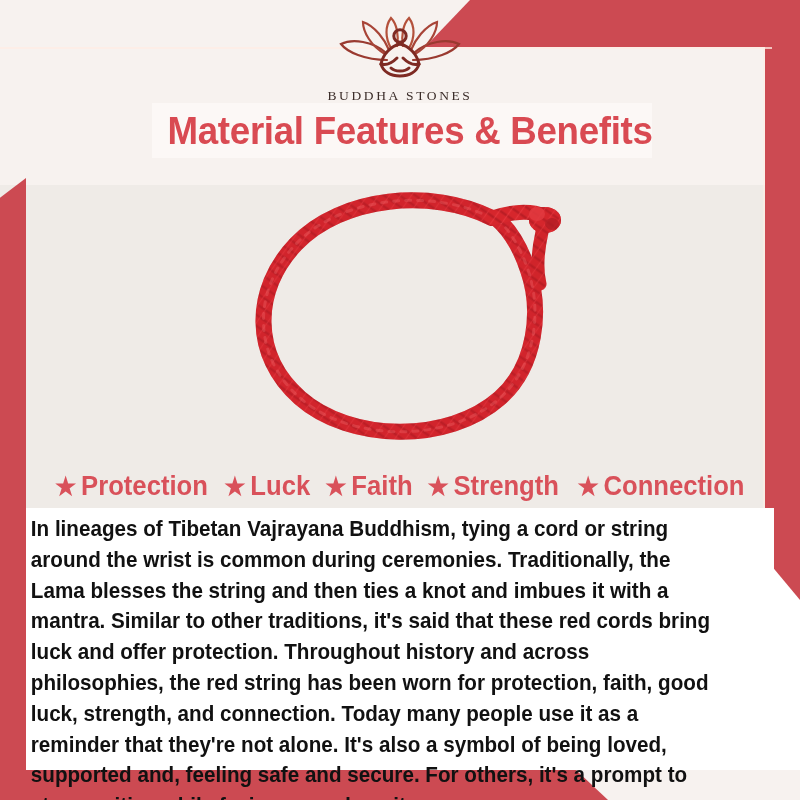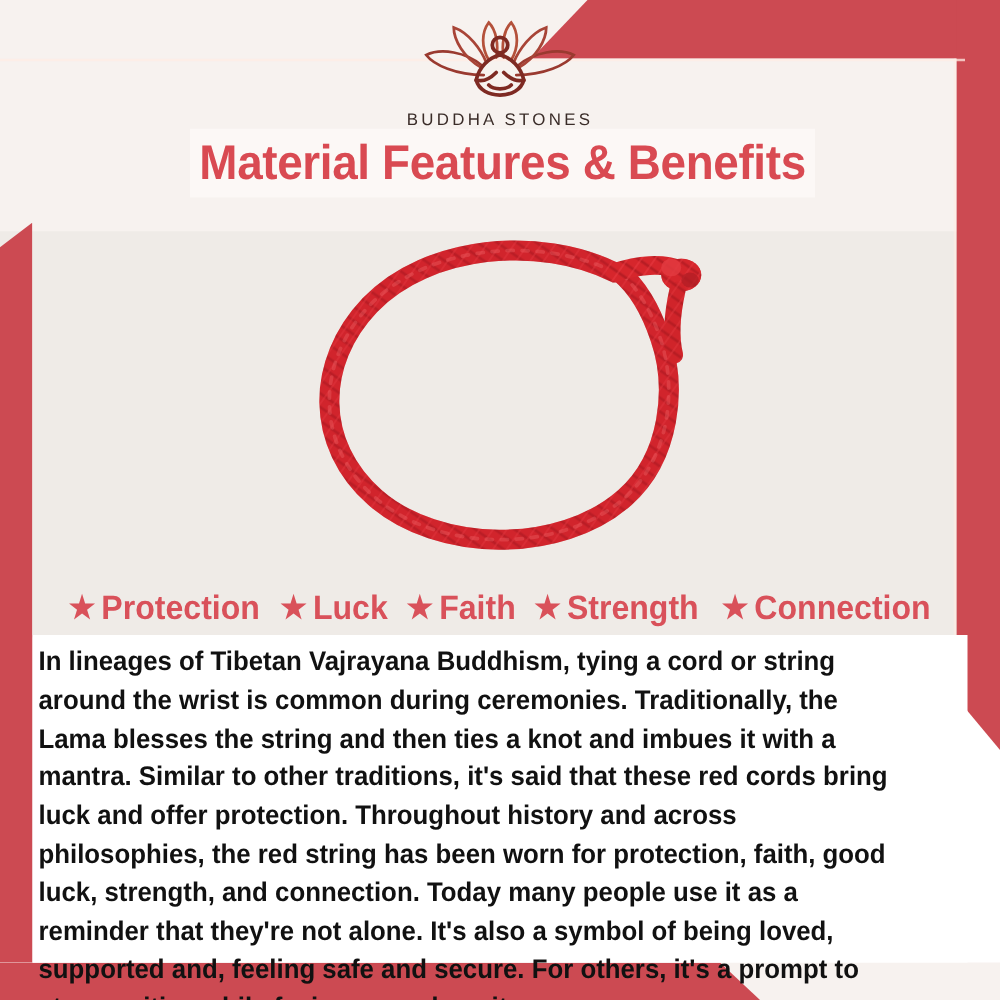--- a/index.html
+++ b/index.html
@@ -103,36 +103,35 @@
     width: 800px;
     text-align: center;
     z-index: 5;
   }
   .logo-mark {
     display: block;
     margin: 0 auto;
   }
   .logo-word {
     margin-top: 2px;
-    font-family: Liberation Sans, sans-serif;
+    font-family: Liberation Serif, serif;
     font-size: 13.5px;
     letter-spacing: 2.6px;
     color: #3A2C28;
     font-weight: 400;
   }
 
   
   .title-banner {
     position: absolute;
     left: 152px; top: 103px;
     width: 500px; height: 55px;
     background: #FCF8F6;
     display: flex;
     align-items: center;
-    justify-content: center;
     z-index: 6;
   }
   .title-text {
     font-family: "Liberation Sans Narrow", "Liberation Sans", sans-serif;
     font-size: 39px;
     font-weight: bold;
     color: #D94A52;
     letter-spacing: -0.3px;
     transform: scaleX(0.94);
     white-space: nowrap;

